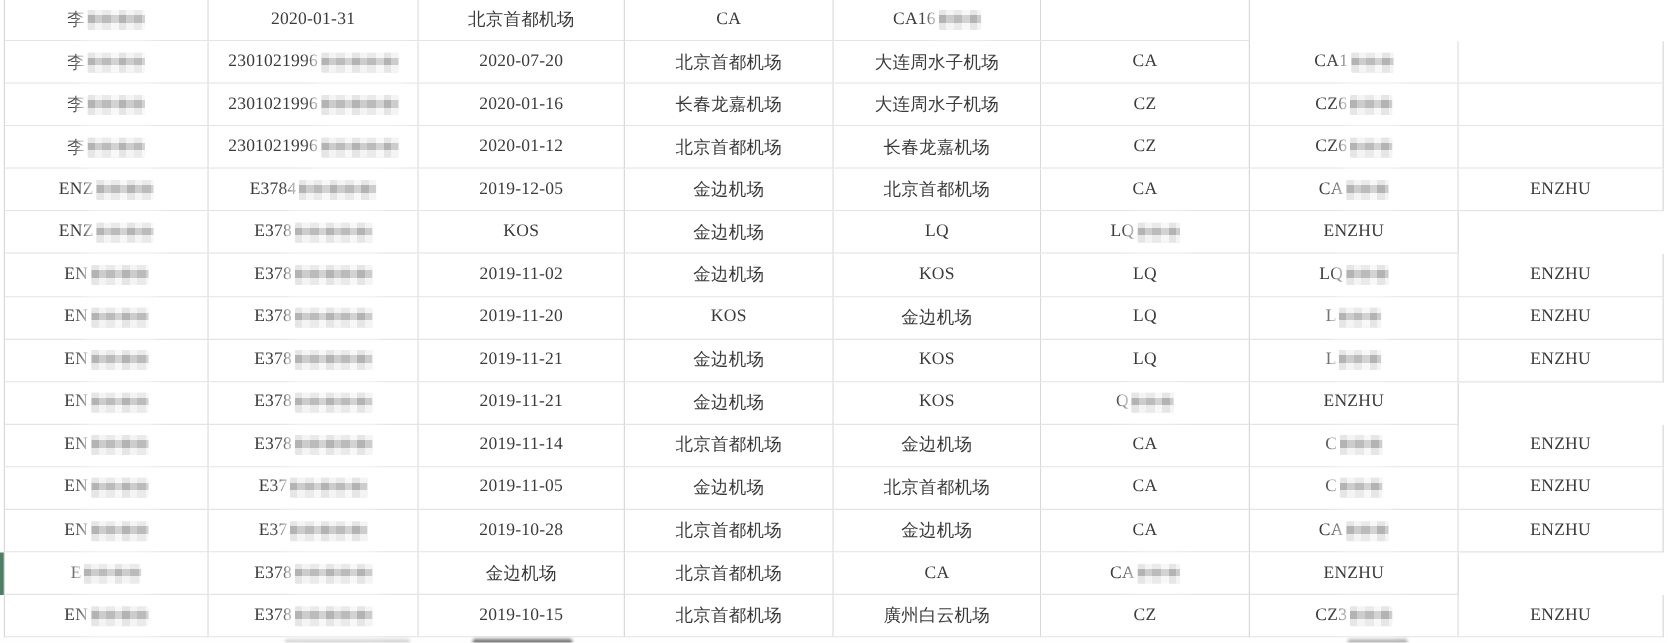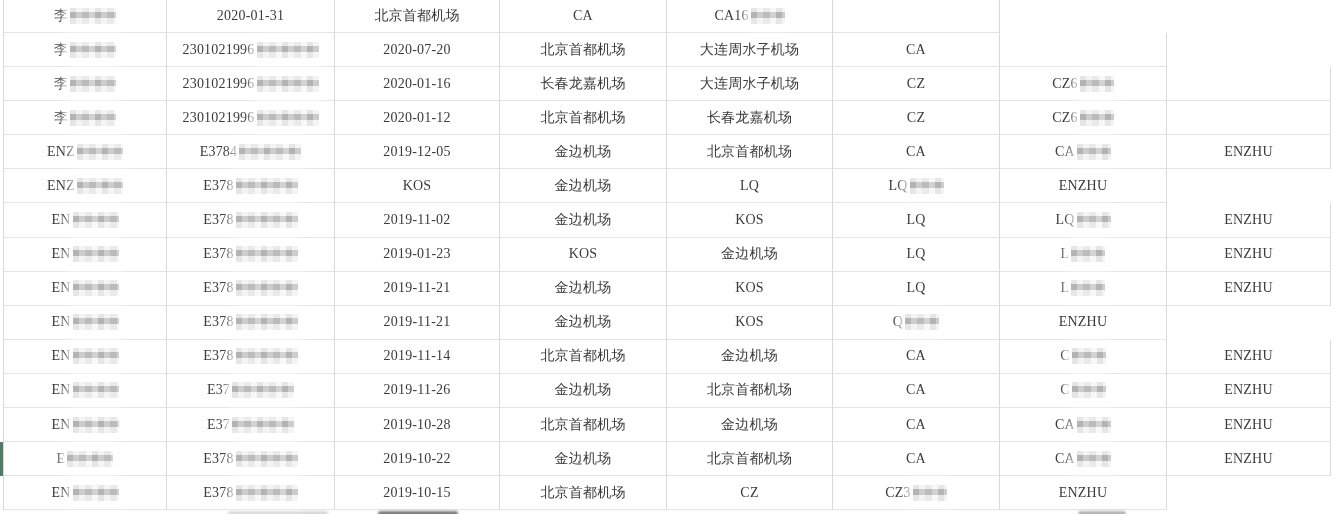--- a/index.html
+++ b/index.html
@@ -96,20 +96,24 @@
       <div class="cell">
         <span class="prefix">北京首都机场</span>
       </div>
       <div class="cell">
         <span class="prefix">大连周水子机场</span>
       </div>
       <div class="cell">
         <span class="prefix">CA</span>
       </div>
       <div class="cell">
+        <span class="prefix">CA1</span>
+        <span class="mosaic m-flight"></span>
+      </div>
+      <div class="cell">
         <span class="prefix"></span>
       </div>
     </div>
 
     <div class="row">
       <div class="cell">
         <span class="prefix">李</span>
         <span class="mosaic m-name"></span>
       </div>
       <div class="cell">
@@ -257,21 +261,21 @@
     <div class="row">
       <div class="cell">
         <span class="prefix">EN</span>
         <span class="mosaic m-name"></span>
       </div>
       <div class="cell">
         <span class="prefix">E378</span>
         <span class="mosaic m-id"></span>
       </div>
       <div class="cell">
-        <span class="prefix">2019-01-23</span>
+        <span class="prefix">2019-11-20</span>
       </div>
       <div class="cell">
         <span class="prefix">KOS</span>
       </div>
       <div class="cell">
         <span class="prefix">金边机场</span>
       </div>
       <div class="cell">
         <span class="prefix">LQ</span>
       </div>
@@ -374,21 +378,21 @@
     <div class="row">
       <div class="cell">
         <span class="prefix">EN</span>
         <span class="mosaic m-name"></span>
       </div>
       <div class="cell">
         <span class="prefix">E37</span>
         <span class="mosaic m-id"></span>
       </div>
       <div class="cell">
-        <span class="prefix">2019-11-26</span>
+        <span class="prefix">2019-11-05</span>
       </div>
       <div class="cell">
         <span class="prefix">金边机场</span>
       </div>
       <div class="cell">
         <span class="prefix">北京首都机场</span>
       </div>
       <div class="cell">
         <span class="prefix">CA</span>
       </div>
@@ -434,23 +438,20 @@
     <div class="row">
       <div class="cell">
         <span class="prefix">E</span>
         <span class="mosaic m-name"></span>
       </div>
       <div class="cell">
         <span class="prefix">E378</span>
         <span class="mosaic m-id"></span>
       </div>
       <div class="cell">
-        <span class="prefix">2019-10-22</span>
-      </div>
-      <div class="cell">
         <span class="prefix">金边机场</span>
       </div>
       <div class="cell">
         <span class="prefix">北京首都机场</span>
       </div>
       <div class="cell">
         <span class="prefix">CA</span>
       </div>
       <div class="cell">
         <span class="prefix">CA</span>
@@ -468,20 +469,23 @@
       </div>
       <div class="cell">
         <span class="prefix">E378</span>
         <span class="mosaic m-id"></span>
       </div>
       <div class="cell">
         <span class="prefix">2019-10-15</span>
       </div>
       <div class="cell">
         <span class="prefix">北京首都机场</span>
+      </div>
+      <div class="cell">
+        <span class="prefix">廣州白云机场</span>
       </div>
       <div class="cell">
         <span class="prefix">CZ</span>
       </div>
       <div class="cell">
         <span class="prefix">CZ3</span>
         <span class="mosaic m-flight"></span>
       </div>
       <div class="cell">
         <span class="prefix">ENZHU</span>

